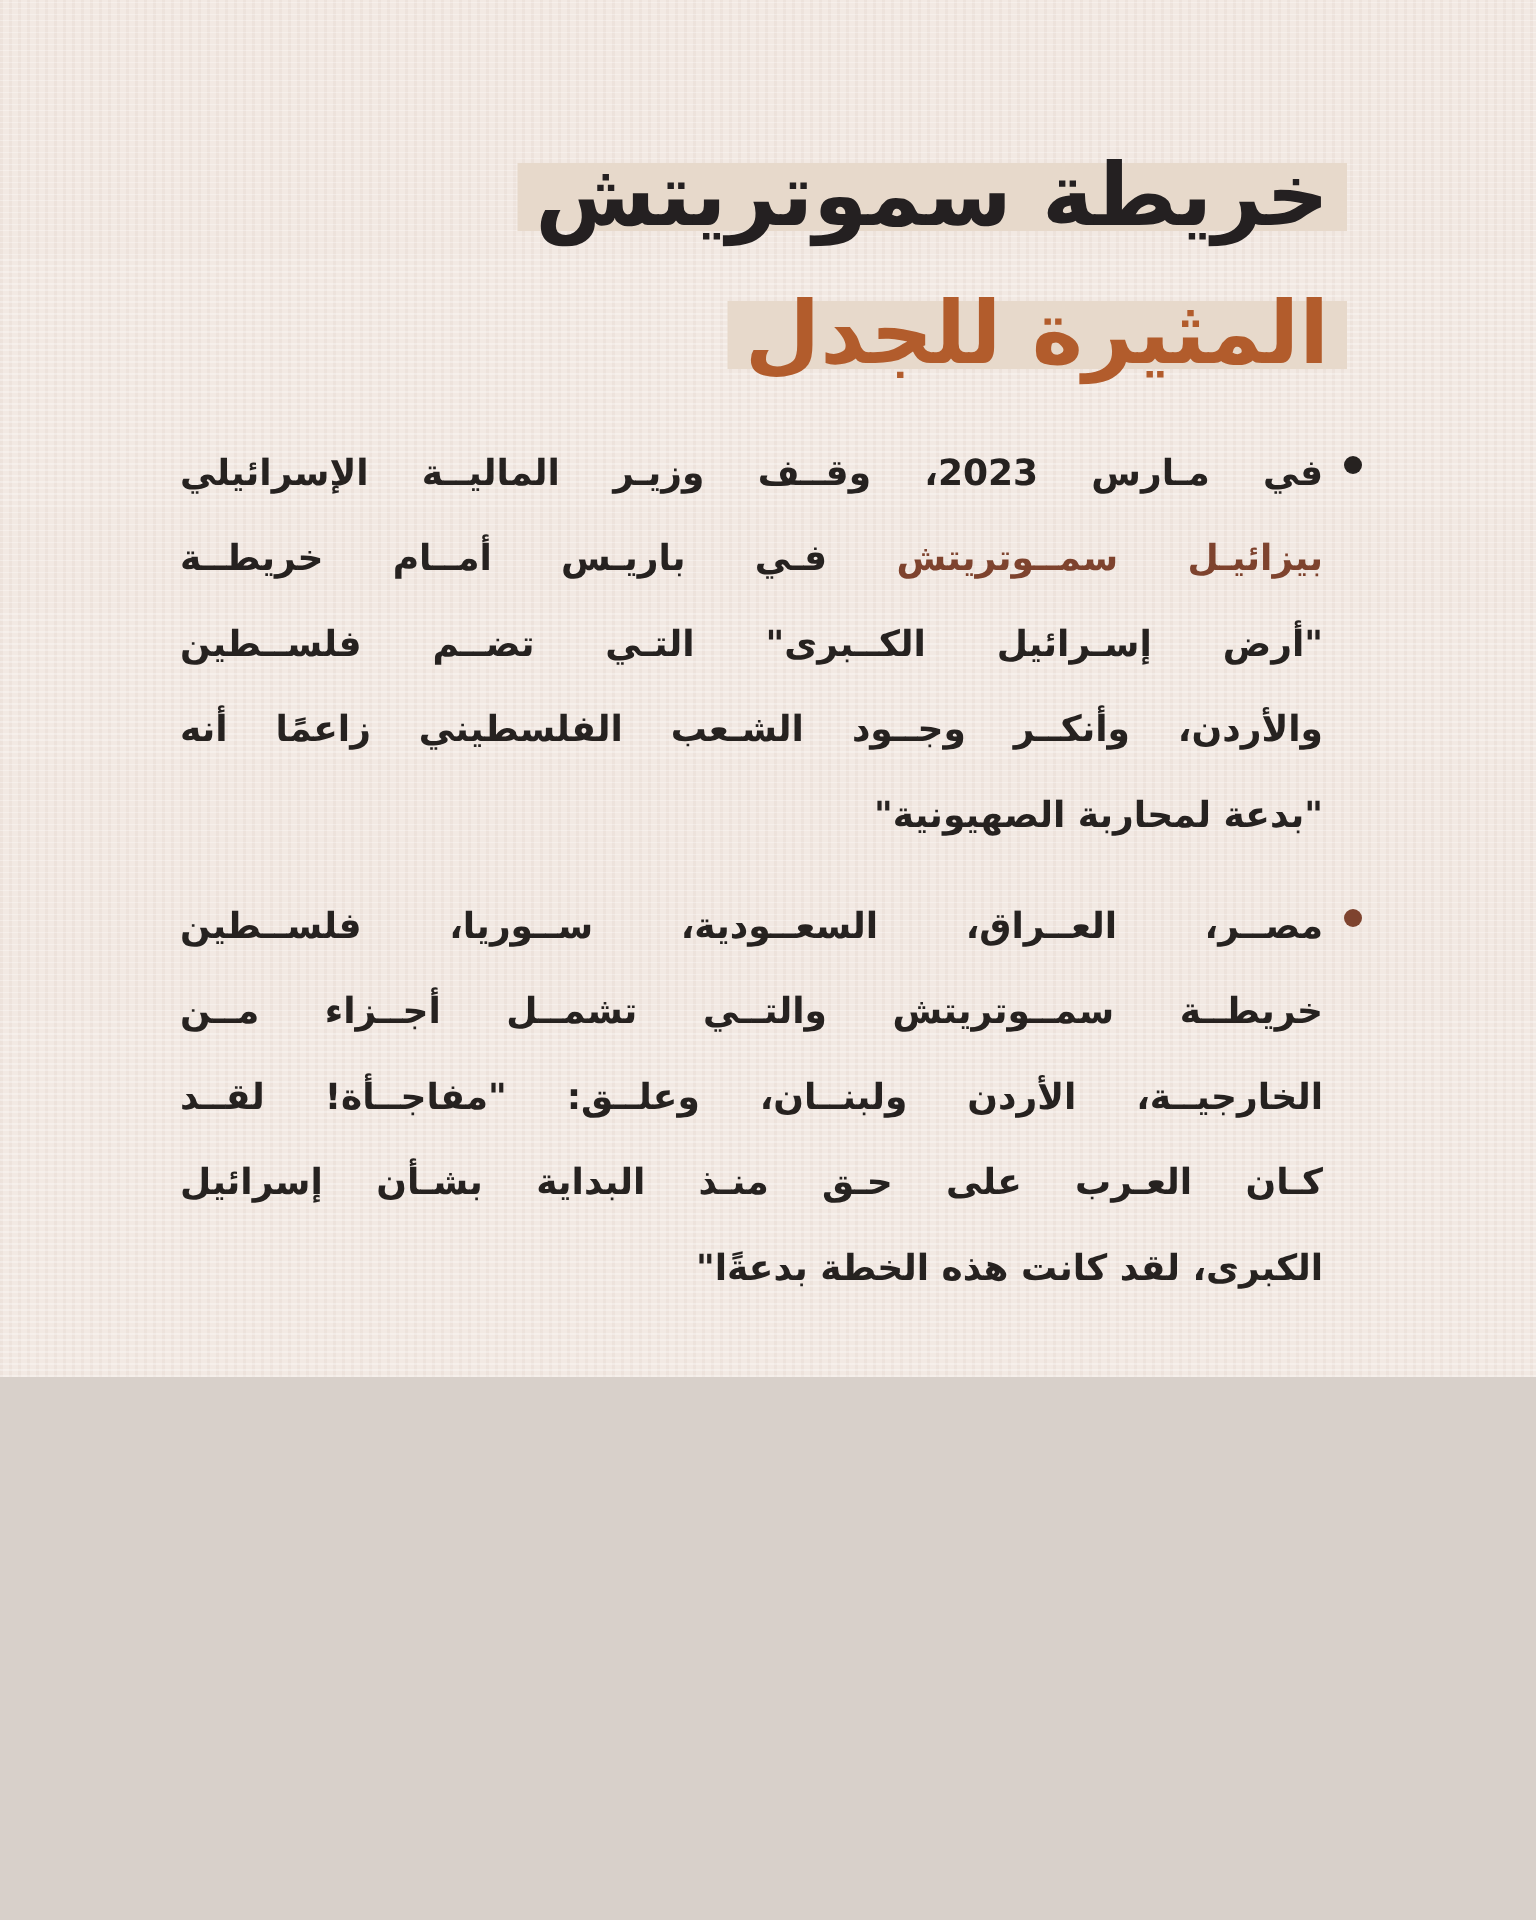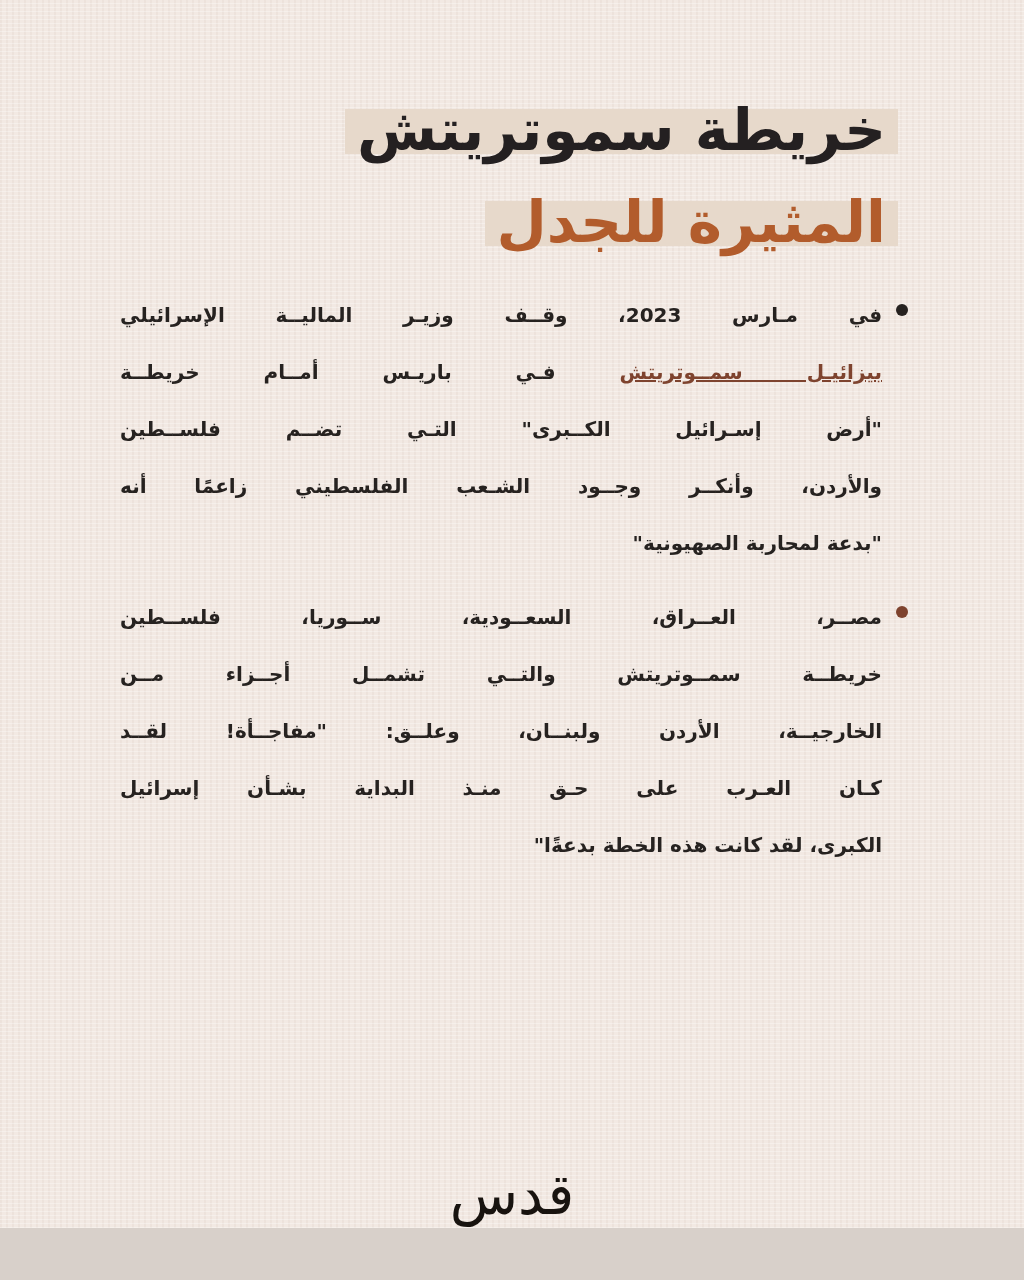--- a/index.html
+++ b/index.html
@@ -1,18 +1,18 @@
 <!DOCTYPE html>
 <html lang="ar"><head>
 <meta charset="utf-8">
 <style>
   html,body{margin:0;padding:0;}
   body{background:#d8d0ca;font-family:"DejaVu Sans",sans-serif;}
   .canvas{
-    position:relative;width:1024px;height:1228px;margin:0 auto;overflow:hidden;
+    position:relative;width:1024px;height:918px;margin:0 auto;overflow:hidden;
     direction:rtl;
     background-color:#f2e9e3;
     background-image:
       repeating-linear-gradient(0deg, rgba(255,255,255,.30) 0 1px, rgba(0,0,0,0) 1px 4px),
       repeating-linear-gradient(90deg, rgba(214,196,185,.18) 0 2px, rgba(0,0,0,0) 2px 6px);
   }
   
   .title{position:absolute;top:84px;right:126px;text-align:right;}
   .title .tline{display:block;}
   .title .tline span{
@@ -20,25 +20,25 @@
     font-size:58px;font-weight:bold;line-height:92px;
     padding:0 12px;
     background:linear-gradient(180deg, rgba(0,0,0,0) 27%, #e7d9cb 27%, #e7d9cb 76%, rgba(0,0,0,0) 76%);
   }
   .title .t1 span{color:#242021;}
   .title .t2 span{color:#b25c2c;}
   
   .content{position:absolute;top:287px;right:142px;left:120px;}
   .para{position:relative;margin-bottom:17px;}
   .ln{
-    font-size:20px;line-height:57px;font-weight:bold;color:#262220;
+    font-size:24px;line-height:57px;font-weight:bold;color:#262220;
     text-align:justify;text-align-last:justify;text-justify:inter-word;
   }
   .ln.end{text-align:right;text-align-last:right;}
-  .brown{color:#7e432e;text-decoration:underline;}
+  .brown{color:#7e432e;}
   .dot{
     position:absolute;left:auto;right:-26px;top:17px;
     width:12px;height:12px;border-radius:50%;background:#262220;
   }
   .dot.dot-brown{background:#7e432e;}
   
   .footer{position:absolute;top:1164px;left:0;width:100%;text-align:center;direction:ltr;}
   .logo{font-size:56px;line-height:62px;font-weight:normal;color:#18130f;letter-spacing:-1px;}
   .handle{
     margin-top:2px;display:flex;justify-content:center;align-items:center;gap:5px;

